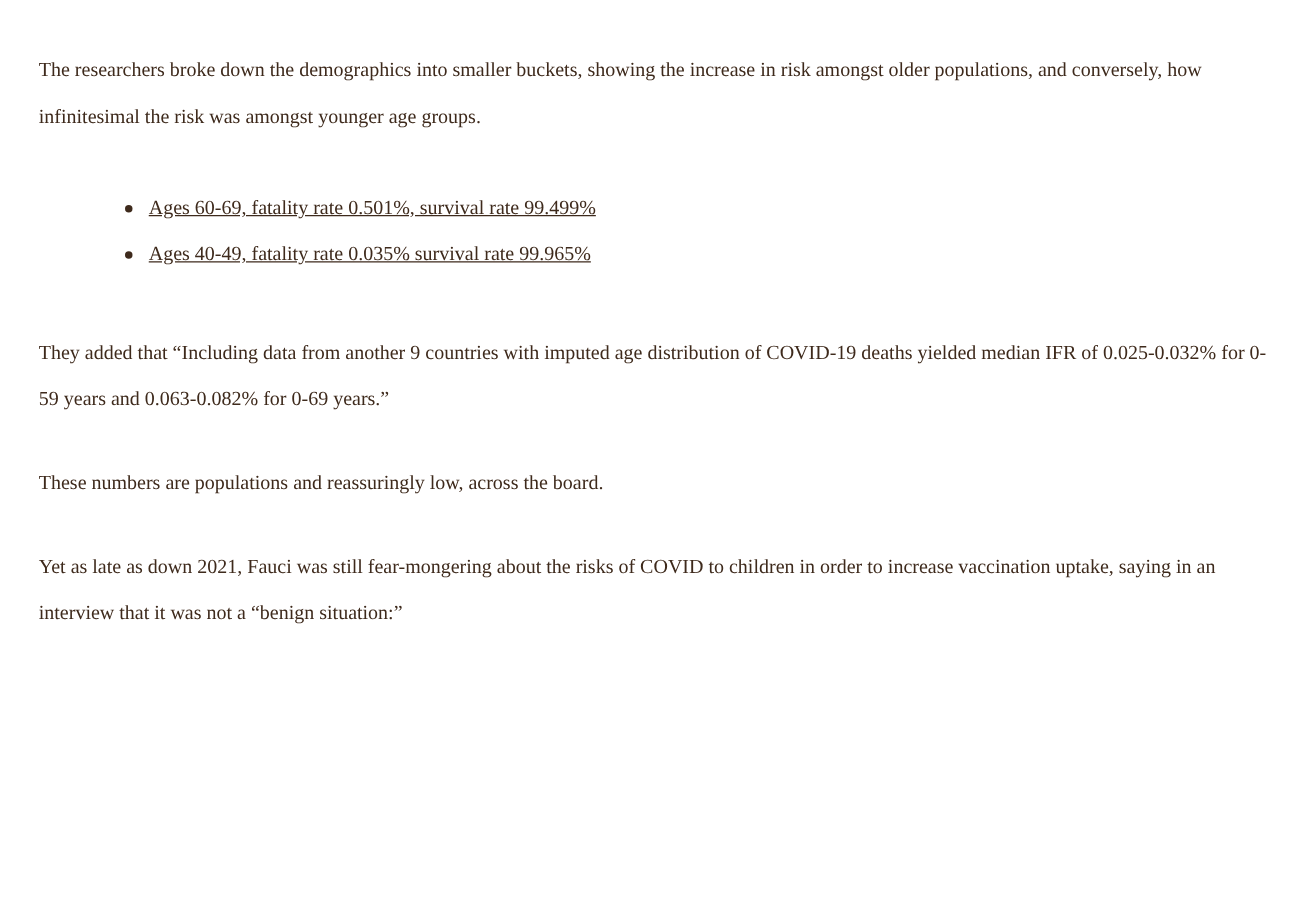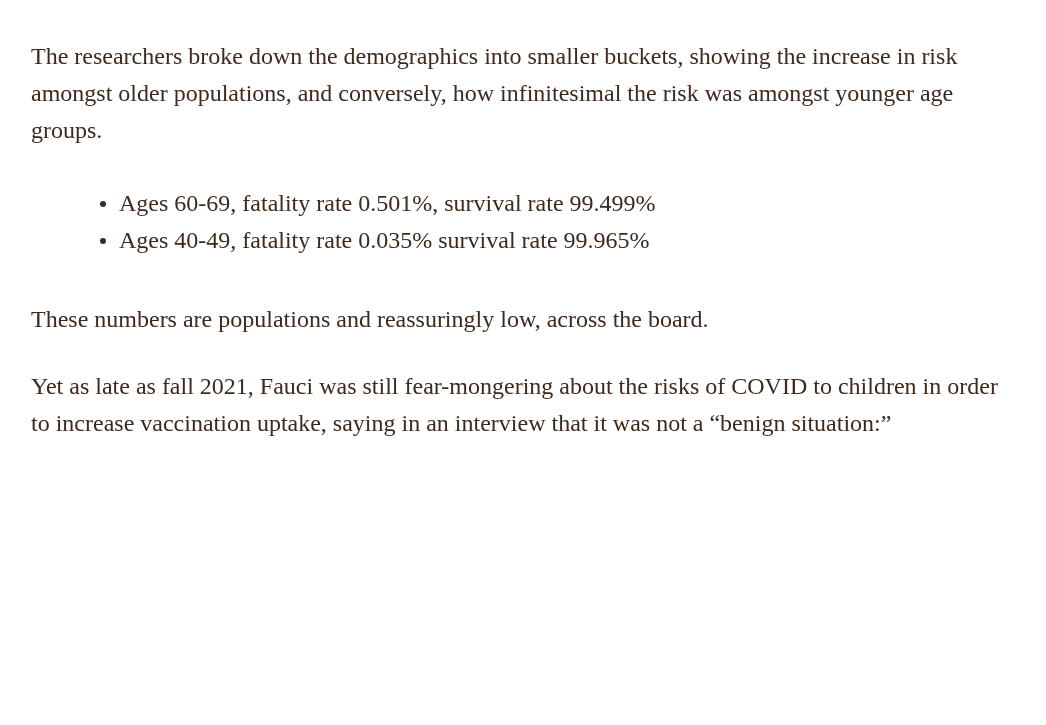--- a/index.html
+++ b/index.html
@@ -9,31 +9,32 @@
     width: 1046px;
     height: 725px;
     overflow: hidden;
   }
   .article {
     box-sizing: border-box;
     width: 1046px;
     height: 725px;
     padding: 38px 32px 0 31px;
     font-family: "Liberation Serif", "DejaVu Serif", serif;
-    font-size: 24px;
+    font-size: 16px;
     line-height: 37px;
     color: #3e2a1c;
   }
   .article p {
     margin: 0 0 30px 0;
   }
   .fatality-list {
     margin: 36px 0 42px 0;
     padding: 0 0 0 88px;
     list-style: none;
+    text-decoration: underline;
   }
   .fatality-list li {
     position: relative;
     line-height: 37px;
   }
   .fatality-list li::before {
     content: "";
     position: absolute;
     left: -19px;
     top: 16px;
@@ -48,19 +49,20 @@
 
 <div class="article">
 
   <p>The researchers broke down the demographics into smaller buckets, showing the increase in risk amongst older populations, and conversely, how infinitesimal the risk was amongst younger age groups.</p>
 
   <ul class="fatality-list">
     <li>Ages 60-69, fatality rate 0.501%, survival rate 99.499%</li>
     <li>Ages 40-49, fatality rate 0.035% survival rate 99.965%</li>
   </ul>
 
+  <p>They added that “Including data from another 9 countries with imputed age distribution of COVID-19 deaths yielded median IFR of 0.025-0.032% for 0-59 years and 0.063-0.082% for 0-69 years.”</p>
 
   <p>These numbers are populations and reassuringly low, across the board.</p>
 
 
-  <p>Yet as late as fall 2021, Fauci was still fear-mongering about the risks of COVID to children in order to increase vaccination uptake, saying in an interview that it was not a “benign situation:”</p>
+  <p>Yet as late as down 2021, Fauci was still fear-mongering about the risks of COVID to children in order to increase vaccination uptake, saying in an interview that it was not a “benign situation:”</p>
 
 </div>
 
 </body></html>

